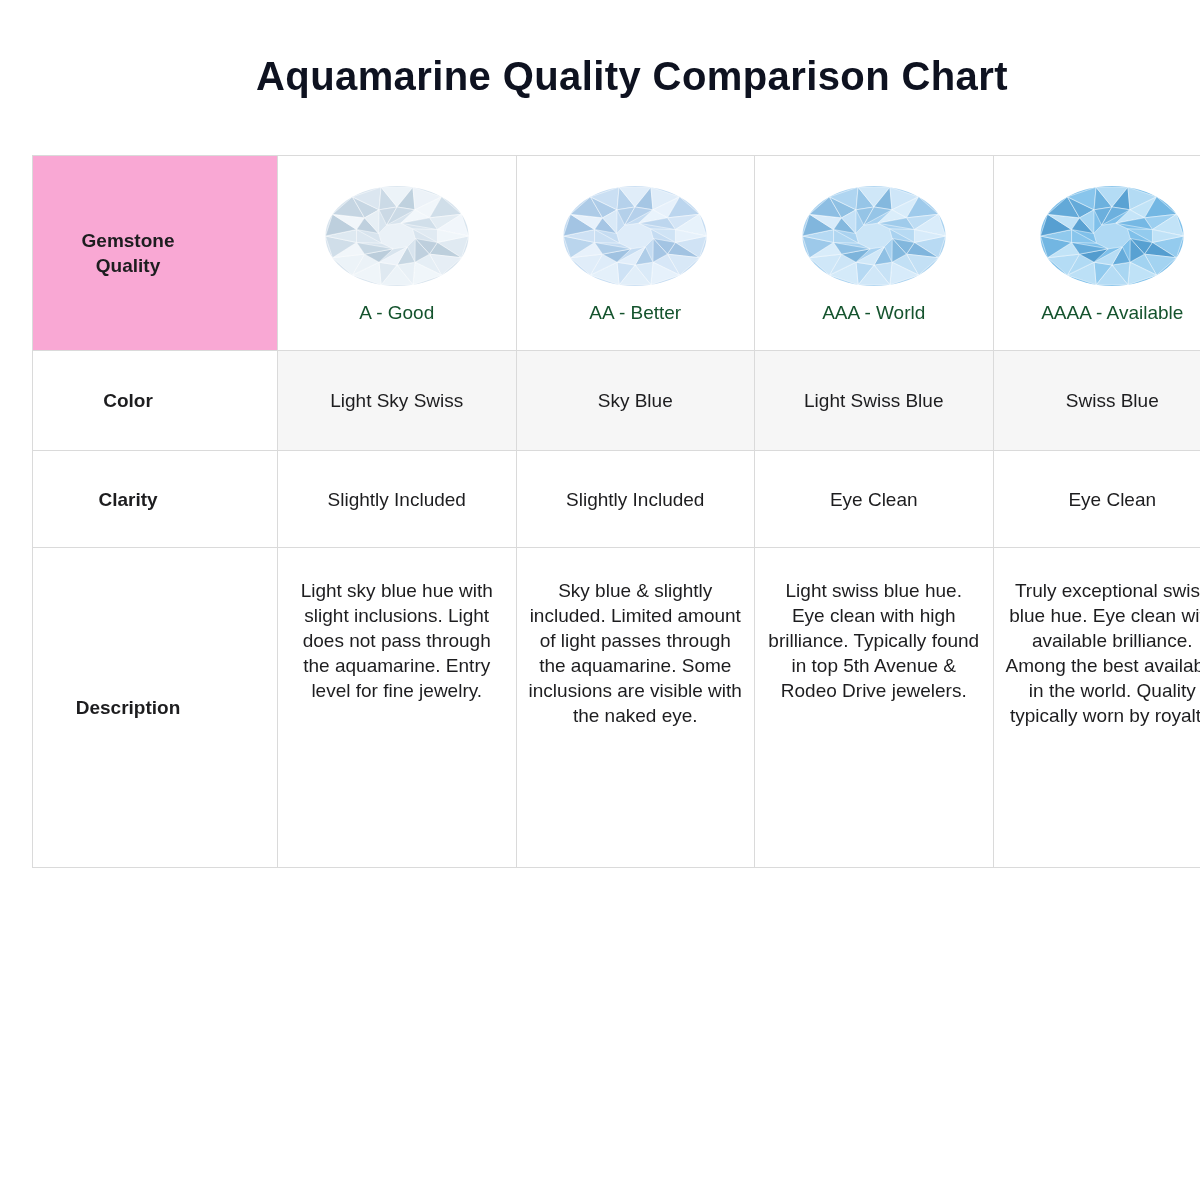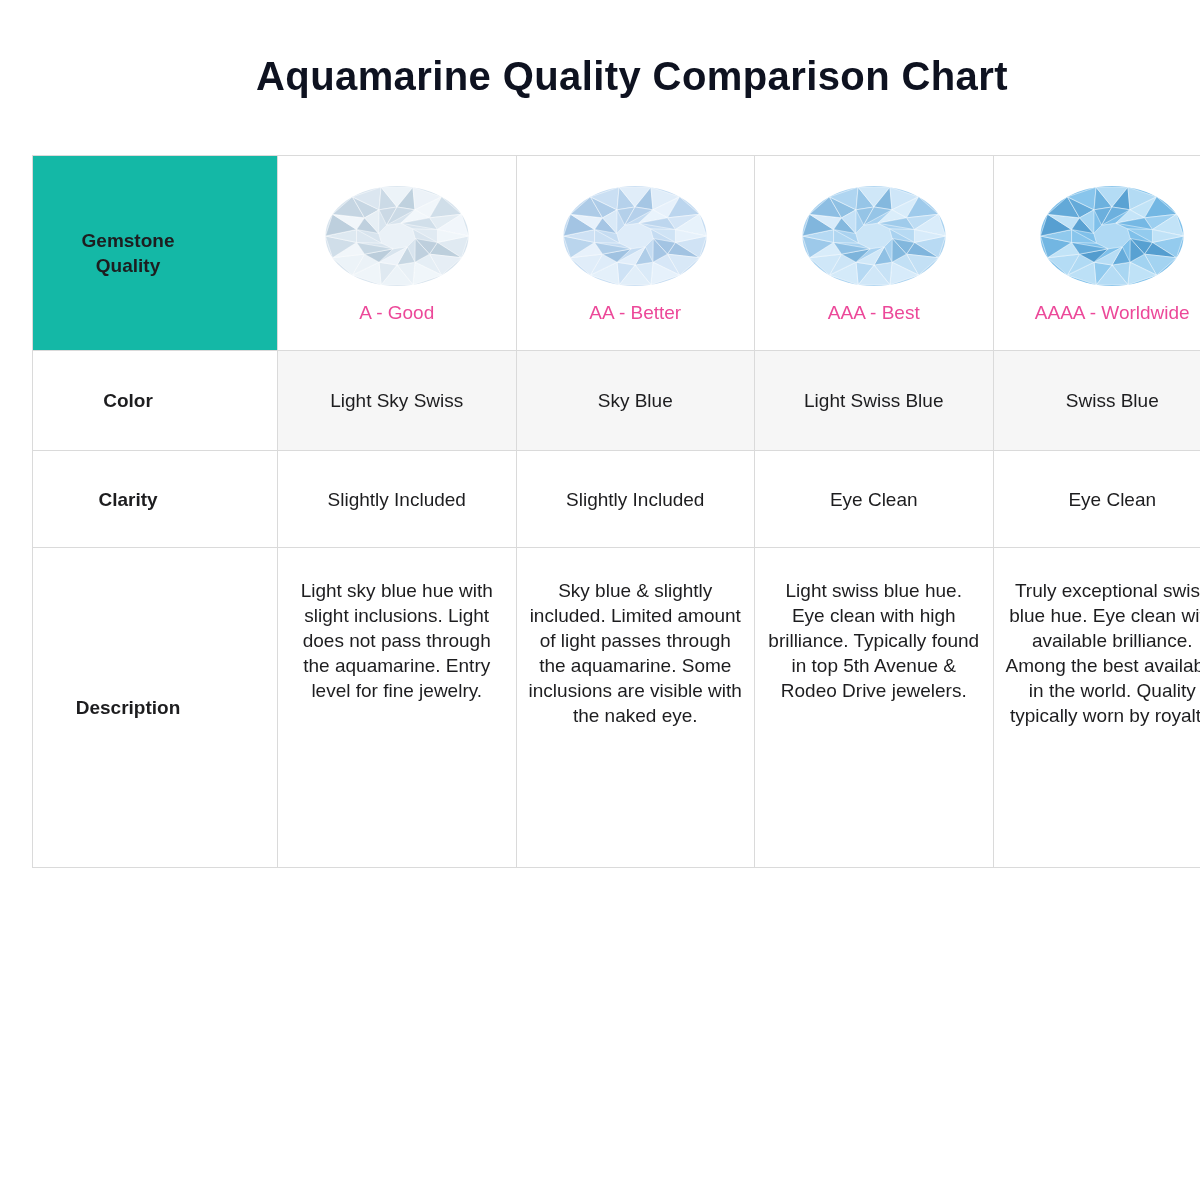--- a/index.html
+++ b/index.html
@@ -57,27 +57,27 @@
   tr.r-clarity    { height: 97px;  }
   tr.r-brilliance { height: 68px;  }
   tr.r-pct        { height: 160px; }
   tr.r-comp       { height: 105px; }
   tr.r-desc       { height: 320px; }
 
   
   tr.alt td:not(.label) { background: #f6f6f6; }
 
   
-  tr.r-gems td.label { background: #14b8a6; }
+  tr.r-gems td.label { background: #f9a8d4; }
   tr.r-gems td.gem-cell { background: #ffffff; vertical-align: middle; }
 
   .gem-wrap { display: flex; flex-direction: column; align-items: center; justify-content: center; }
   .gem { width: 152px; height: 110px; }
   .gem svg { width: 152px; height: 110px; display: block; }
-  .grade-caption { margin-top: 9px; font-size: 19px; color: #ec4899; }
+  .grade-caption { margin-top: 9px; font-size: 19px; color: #14532d; }
 
   tr.r-desc td:not(.label) {
     vertical-align: top;
     padding-top: 30px;
     padding-left: 12px;
     padding-right: 12px;
   }
 </style>
 </head>
 <body>
@@ -247,21 +247,21 @@
                   <polygon points="39.8,53.8 48.7,40.7 64.6,58.2" fill="rgb(132,184,222)" stroke="rgba(255,255,255,0.65)" stroke-width="0.8"></polygon>
                   <polygon points="48.7,40.7 64.9,31.7 64.6,58.2" fill="rgb(197,225,246)" stroke="rgba(255,255,255,0.65)" stroke-width="0.8"></polygon>
                   <polygon points="64.9,31.7 85.0,28.5 73.4,48.9" fill="rgb(149,196,230)" stroke="rgba(255,255,255,0.65)" stroke-width="0.8"></polygon>
                   <polygon points="85.0,28.5 105.1,31.7 73.4,48.9" fill="rgb(150,197,231)" stroke="rgba(255,255,255,0.65)" stroke-width="0.8"></polygon>
                   <polygon points="105.1,31.7 121.3,40.7 89.1,46.7" fill="rgb(218,237,250)" stroke="rgba(255,255,255,0.65)" stroke-width="0.8"></polygon>
                   <polygon points="121.3,40.7 130.2,53.8 89.1,46.7" fill="rgb(159,203,235)" stroke="rgba(255,255,255,0.65)" stroke-width="0.8"></polygon>
                   <polygon points="130.2,53.8 130.2,68.2 102.3,52.9" fill="rgb(183,218,243)" stroke="rgba(255,255,255,0.65)" stroke-width="0.8"></polygon>
                   <polygon points="105.4,63.8 96.6,73.1 80.9,75.3 67.7,69.1 64.6,58.2 73.4,48.9 89.1,46.7 102.3,52.9" fill="rgb(203,229,247)" stroke="rgba(255,255,255,0.65)" stroke-width="0.8"></polygon>
                 </svg>
               </div>
-              <div class="grade-caption">AAA - Best</div>
+              <div class="grade-caption">AAA - World</div>
             </div>
           </td>
           <td class="gem-cell">
             <div class="gem-wrap">
               <div class="gem">
                 <svg viewBox="0 0 170 122">
                   <ellipse cx="85" cy="61" rx="80" ry="56" fill="#7fc0ea"></ellipse>
                   <polygon points="165.0,61.0 157.1,85.3 130.2,68.2" fill="rgb(148,203,238)" stroke="rgba(255,255,255,0.65)" stroke-width="0.8"></polygon>
                   <polygon points="157.1,85.3 130.2,68.2 121.3,81.3" fill="rgb(85,158,208)" stroke="rgba(255,255,255,0.65)" stroke-width="0.8"></polygon>
                   <polygon points="157.1,85.3 134.9,104.8 121.3,81.3" fill="rgb(163,211,241)" stroke="rgba(255,255,255,0.65)" stroke-width="0.8"></polygon>
@@ -300,21 +300,21 @@
                   <polygon points="39.8,53.8 48.7,40.7 64.6,58.2" fill="rgb(89,161,210)" stroke="rgba(255,255,255,0.65)" stroke-width="0.8"></polygon>
                   <polygon points="48.7,40.7 64.9,31.7 64.6,58.2" fill="rgb(166,213,242)" stroke="rgba(255,255,255,0.65)" stroke-width="0.8"></polygon>
                   <polygon points="64.9,31.7 85.0,28.5 73.4,48.9" fill="rgb(107,175,221)" stroke="rgba(255,255,255,0.65)" stroke-width="0.8"></polygon>
                   <polygon points="85.0,28.5 105.1,31.7 73.4,48.9" fill="rgb(108,176,222)" stroke="rgba(255,255,255,0.65)" stroke-width="0.8"></polygon>
                   <polygon points="105.1,31.7 121.3,40.7 89.1,46.7" fill="rgb(196,228,248)" stroke="rgba(255,255,255,0.65)" stroke-width="0.8"></polygon>
                   <polygon points="121.3,40.7 130.2,53.8 89.1,46.7" fill="rgb(117,184,228)" stroke="rgba(255,255,255,0.65)" stroke-width="0.8"></polygon>
                   <polygon points="130.2,53.8 130.2,68.2 102.3,52.9" fill="rgb(147,203,238)" stroke="rgba(255,255,255,0.65)" stroke-width="0.8"></polygon>
                   <polygon points="105.4,63.8 96.6,73.1 80.9,75.3 67.7,69.1 64.6,58.2 73.4,48.9 89.1,46.7 102.3,52.9" fill="rgb(175,217,244)" stroke="rgba(255,255,255,0.65)" stroke-width="0.8"></polygon>
                 </svg>
               </div>
-              <div class="grade-caption">AAAA - Worldwide</div>
+              <div class="grade-caption">AAAA - Available</div>
             </div>
           </td>
         </tr>
         <tr class="r-color alt">
           <td class="label">
             <div class="lab-inner">Color</div>
           </td>
           <td>
             <div>Light Sky Swiss</div>
           </td>

